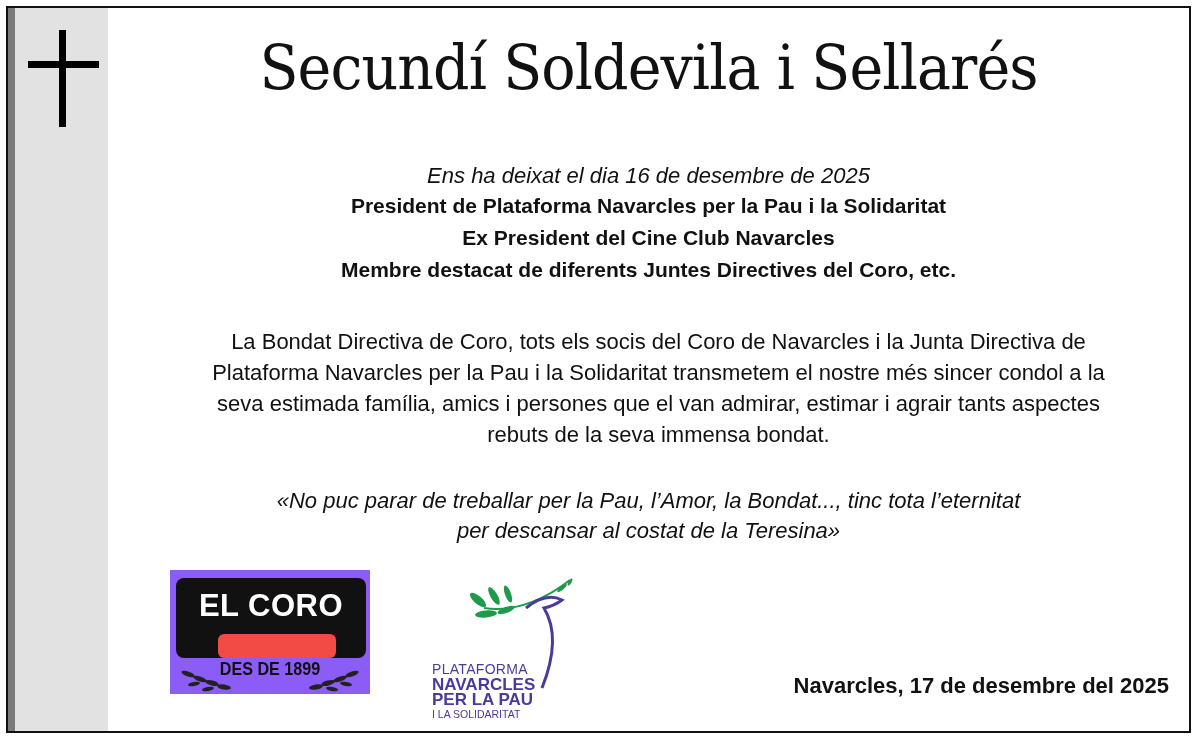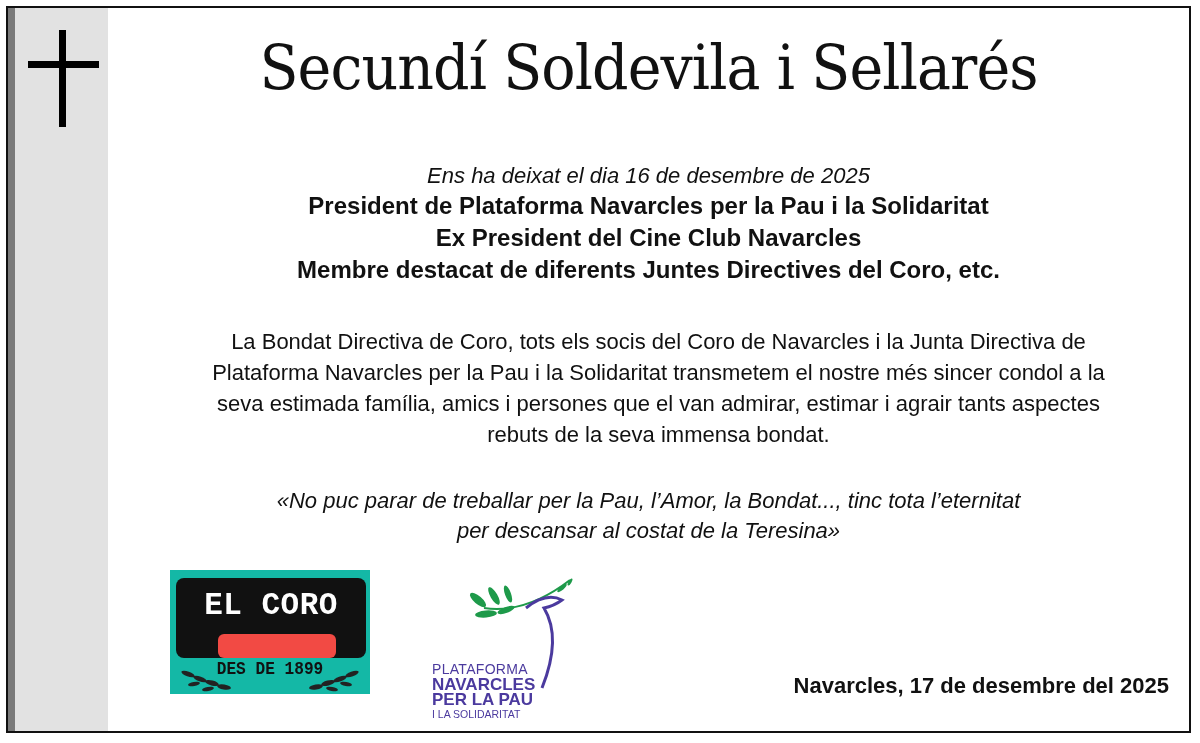--- a/index.html
+++ b/index.html
@@ -6,24 +6,24 @@
   body{width:1200px;height:743px;position:relative;overflow:hidden;font-family:"Liberation Sans",sans-serif;color:#111;}
   .frame{position:absolute;left:6px;top:6px;width:1185px;height:727px;border:2px solid #111;box-sizing:border-box;background:#fff;overflow:hidden;}
   .stripe-dark{position:absolute;left:0;top:0;width:7px;height:100%;background:#7a7a7a;}
   .stripe-light{position:absolute;left:7px;top:0;width:93px;height:100%;background:#e2e2e2;}
   .cross{position:absolute;left:20px;top:22px;width:72px;height:98px;}
   .cross .v{position:absolute;left:31px;top:0;width:7px;height:97px;background:#000;}
   .cross .h{position:absolute;left:0;top:31px;width:71px;height:7px;background:#000;}
   .content{position:absolute;left:100px;top:0;right:0;text-align:center;}
   .title{position:absolute;left:0;right:0;top:22px;font-family:"DejaVu Serif","Liberation Serif",serif;font-size:62px;font-weight:normal;letter-spacing:-1px;line-height:76px;margin:0;transform:scaleX(0.92);}
   .date{position:absolute;left:0;right:0;top:111px;font-size:22px;font-style:italic;line-height:28px;margin-top:43px;}
-  .roles{position:absolute;left:0;right:0;top:182px;font-size:24px;font-weight:bold;line-height:32px;text-align:center;}
+  .roles{position:absolute;left:0;right:0;top:182px;font-size:21px;font-weight:bold;line-height:32px;text-align:center;}
   .body{position:absolute;left:30px;right:10px;top:318px;font-size:22px;line-height:31px;}
   .quote{position:absolute;left:0;right:0;top:478px;font-size:22px;font-style:italic;line-height:30px;}
-  .logo-coro{position:absolute;left:162px;top:562px;width:200px;height:124px;background:#14b8a6;font-family:Liberation Mono, monospace;}
+  .logo-coro{position:absolute;left:162px;top:562px;width:200px;height:124px;background:#8b5cf6;}
   .coro-box{position:absolute;left:6px;top:8px;width:190px;height:80px;background:#111;border-radius:8px;}
   .coro-text{position:absolute;left:0;right:0;top:10px;color:#fff;font-weight:bold;font-size:31px;text-align:center;letter-spacing:0.5px;}
   .coro-red{position:absolute;left:42px;top:56px;width:118px;height:24px;background:#f24a44;border-radius:6px;}
   .coro-since{position:absolute;left:0;right:0;top:88px;font-size:19px;font-weight:bold;text-align:center;transform:scaleX(0.85);color:#111;}
   .laurel{position:absolute;top:98px;width:54px;height:24px;}
   .laurel.l{left:10px;} .laurel.r{right:10px;transform:scaleX(-1);}
   .logo-pau{position:absolute;left:404px;top:566px;width:162px;height:128px;}
   .pau-text{position:absolute;left:20px;top:60px;color:#4b3a9e;text-align:left;line-height:15px;}
   .pau-1{font-size:14px;letter-spacing:0.3px;margin-top:28px;}
   .pau-2,.pau-3{font-size:17px;font-weight:bold;}

